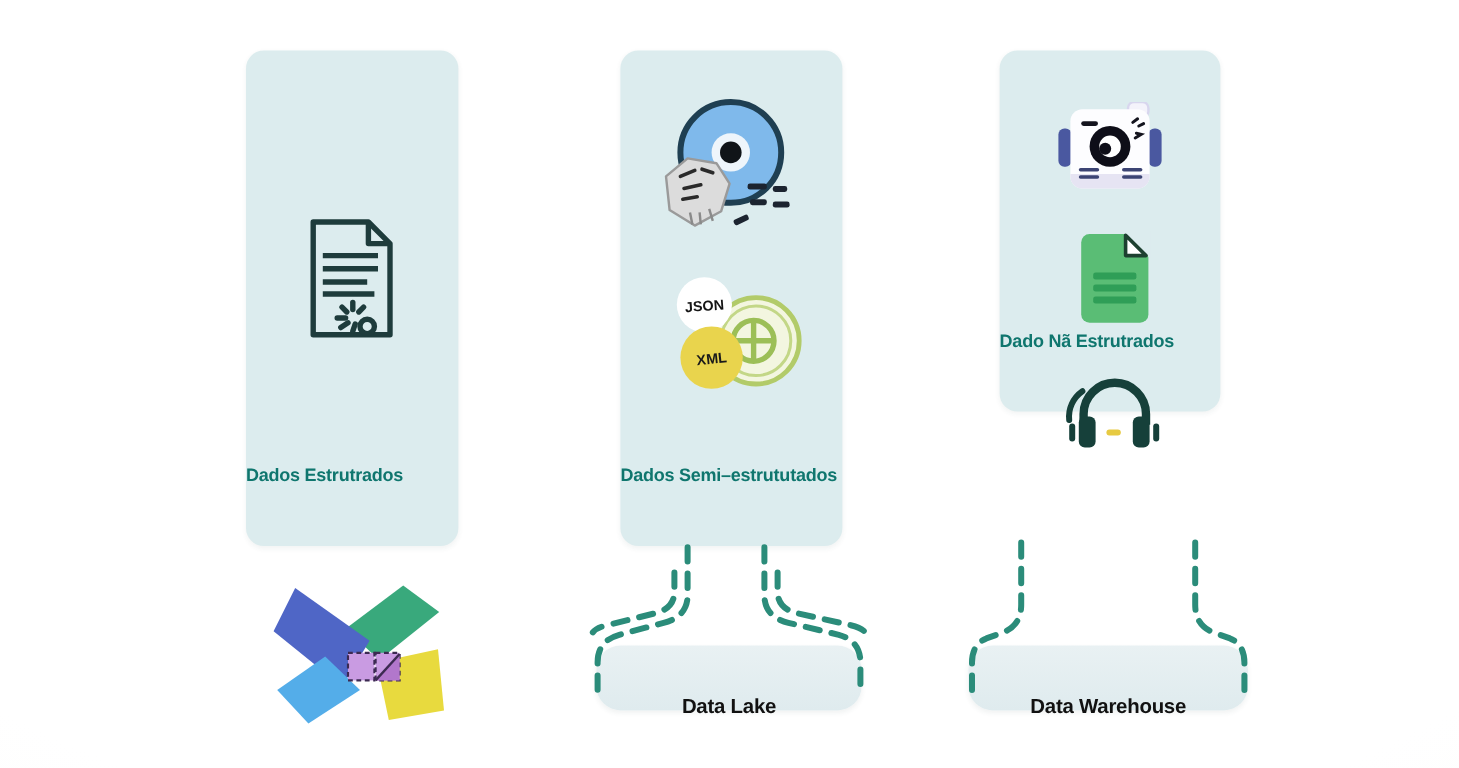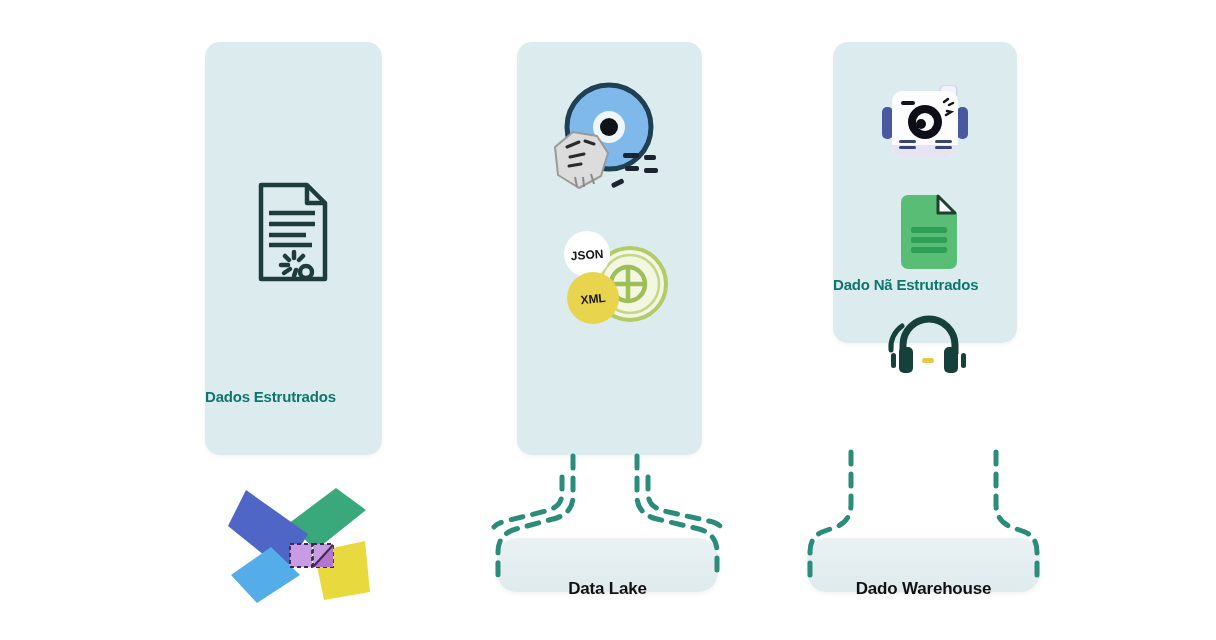--- a/index.html
+++ b/index.html
@@ -100,20 +100,21 @@
     <g>
       <circle cx="27" cy="26" r="23" fill="#ffffff"></circle>
       <text x="27" y="31" text-anchor="middle" font-size="12" font-weight="700" fill="#151515" transform="rotate(-4 27 26)">JSON</text>
     </g>
     <g>
       <circle cx="33" cy="70" r="26" fill="#e9d44d"></circle>
       <text x="33" y="75" text-anchor="middle" font-size="12" font-weight="700" fill="#1a1a1a" transform="rotate(-6 33 70)">XML</text>
     </g>
   </svg>
 
+  <div class="card-label">Dados Semi–estrututados</div>
 </div>
 
 <div class="card" style="left:833px;top:42px;width:184px;height:301px">
 
   <svg class="abs" style="left:47px;top:43px" width="90" height="80" viewBox="0 0 90 80">
     <rect x="60" y="0" width="17" height="13" rx="5" fill="#f4f3fb" stroke="#d8d6ee" stroke-width="2"></rect>
     <rect x="2" y="22" width="11" height="32" rx="5" fill="#4a58a0"></rect>
     <rect x="77" y="22" width="11" height="32" rx="5" fill="#4a58a0"></rect>
     <rect x="12" y="6" width="66" height="66" rx="10" fill="#fdfdff"></rect>
     <path d="M12 60 h66 v2 a10 10 0 0 1 -10 10 h-46 a10 10 0 0 1 -10 -10 z" fill="#e6e4f3"></path>
@@ -158,21 +159,21 @@
   </svg>
 
   <div class="card-label">Dado Nã Estrutrados</div>
 </div>
 
 <div class="sink" style="left:497px;top:538px;width:221px;height:54px">
   <span>Data Lake</span>
 </div>
 
 <div class="sink" style="left:807px;top:538px;width:233px;height:54px">
-  <span>Dado Warehouse</span>
+  <span>Data Warehouse</span>
 </div>
 
 <svg id="connector-overlay" width="1216" height="640" viewBox="0 0 1216 640">
   <g>
     <path class="dash" d="M573 456 V496 Q573 514 553 519 L516 529 Q498 534 498 552 V579"></path>
     <path class="dash" d="M562 477 V493 Q562 507 546 511 L506 521 Q497 523 494 527"></path>
     <path class="dash" d="M637 456 V496 Q637 514 657 519 L699 529 Q717 534 717 552 V579"></path>
     <path class="dash" d="M648 477 V493 Q648 507 664 511 L709 521 Q718 523 721 527"></path>
   </g>
   <g>

